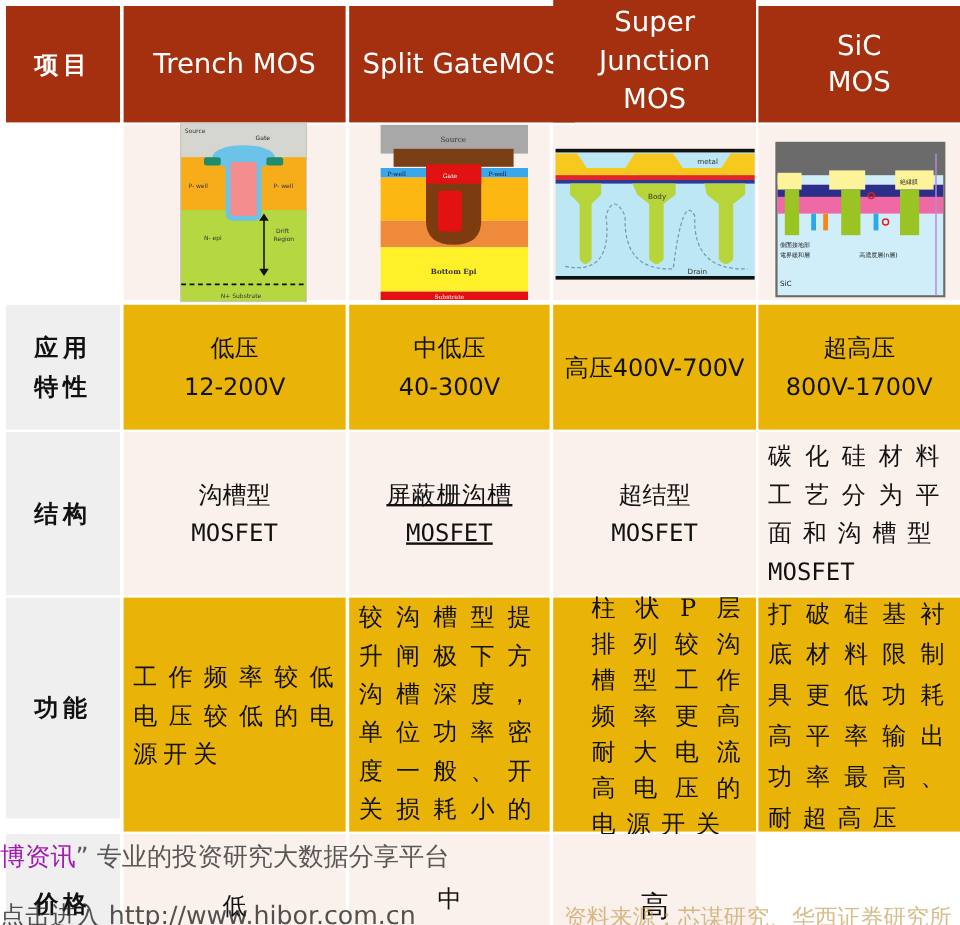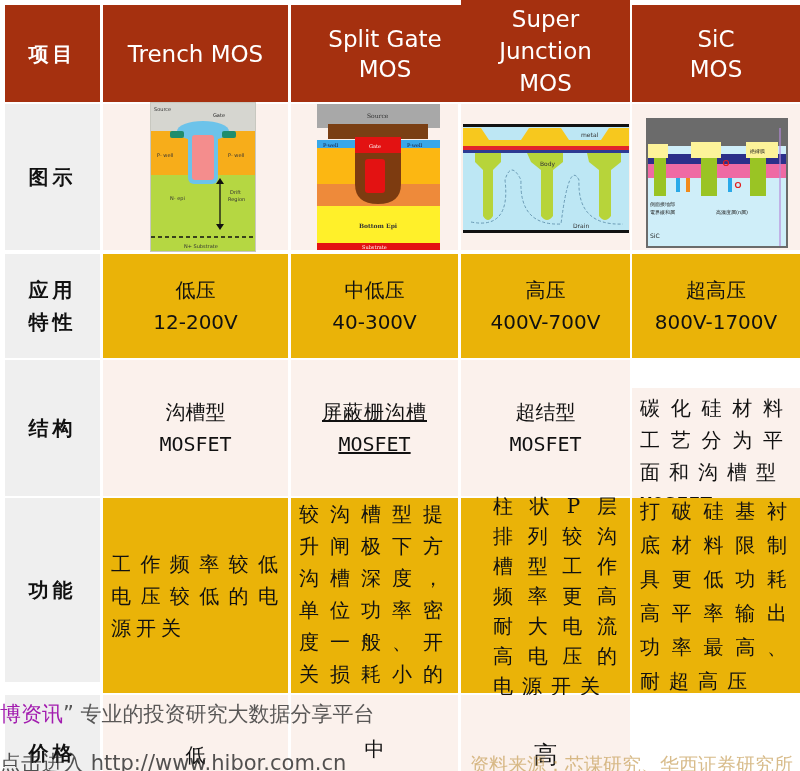--- a/index.html
+++ b/index.html
@@ -24,37 +24,34 @@
 <body>
 
 <div class="tbl">
 
   <div class="cell hdr" style="left:5px;top:5px;width:95px;height:97px;font-family:'DejaVu Serif',serif;font-weight:bold;font-size:20px;letter-spacing:4px;">
     <span>项目</span>
   </div>
   <div class="cell hdr" style="left:103px;top:5px;width:185px;height:97px;">
     <span>Trench MOS</span>
   </div>
-  <div class="cell hdr" style="left:291px;top:5px;width:188px;height:97px;flex-direction:column;">
+  <div class="cell hdr" style="left:291px;top:5px;width:188px;height:97px;">
     <span>Split Gate</span>
     <span>MOS</span>
   </div>
   <div class="cell hdr" style="left:461px;top:0px;width:169px;height:102px;flex-direction:column;line-height:32px;">
     <span>Super</span>
     <span>Junction</span>
     <span>MOS</span>
   </div>
   <div class="cell hdr" style="left:632px;top:5px;width:168px;height:97px;flex-direction:column;">
     <span>SiC</span>
     <span>MOS</span>
   </div>
 
-  <div class="cell lbl" style="left:5px;top:104px;width:95px;height:146px;">
-    <span>图示</span>
-  </div>
   <div class="cell light" style="left:103px;top:104px;width:185px;height:146px;">
     <svg width="106" height="150" viewBox="0 0 106 150" style="position:absolute;left:47px;top:-2px;">
       <rect x="0" y="0" width="106" height="150" fill="#c8c8c0"></rect>
       <rect x="1" y="1" width="104" height="28" fill="#d6d6d0"></rect>
       <text x="4" y="9" font-size="5" fill="#333" font-family="DejaVu Sans, sans-serif">Source</text>
       <rect x="1" y="29" width="104" height="44" fill="#f7ad1a"></rect>
       <rect x="1" y="73" width="104" height="76" fill="#b5d742"></rect>
       <ellipse cx="53" cy="29" rx="26" ry="10" fill="#6cc3ea"></ellipse>
       <rect x="20" y="29" width="14" height="7" rx="2" fill="#1f8d6d"></rect>
       <rect x="72" y="29" width="14" height="7" rx="2" fill="#1f8d6d"></rect>
@@ -141,21 +138,21 @@
     <span>特性</span>
   </div>
   <div class="cell peach txt" style="left:103px;top:254px;width:185px;height:104px;flex-direction:column;">
     <span>低压</span>
     <span class="mono" style="font-family:'DejaVu Sans',sans-serif;">12-200V</span>
   </div>
   <div class="cell peach txt" style="left:291px;top:254px;width:167px;height:104px;flex-direction:column;">
     <span>中低压</span>
     <span style="font-family:'DejaVu Sans',sans-serif;">40-300V</span>
   </div>
-  <div class="cell peach txt" style="left:461px;top:254px;width:169px;height:104px;flex-direction:column;">
+  <div class="cell peach txt" style="left:461px;top:254px;width:169px;height:104px;flex-direction:row;">
     <span>高压</span>
     <span style="font-family:'DejaVu Sans',sans-serif;">400V-700V</span>
   </div>
   <div class="cell peach txt" style="left:632px;top:254px;width:168px;height:104px;flex-direction:column;">
     <span>超高压</span>
     <span style="font-family:'DejaVu Sans',sans-serif;">800V-1700V</span>
   </div>
 
   <div class="cell lbl" style="left:5px;top:360px;width:95px;height:136px;">
     <span>结构</span>
@@ -165,21 +162,21 @@
     <span class="mono">MOSFET</span>
   </div>
   <div class="cell light txt" style="left:291px;top:360px;width:167px;height:136px;flex-direction:column;text-decoration:underline;">
     <span style="letter-spacing:1px;">屏蔽栅沟槽</span>
     <span class="mono">MOSFET</span>
   </div>
   <div class="cell light txt" style="left:461px;top:360px;width:169px;height:136px;flex-direction:column;">
     <span>超结型</span>
     <span class="mono">MOSFET</span>
   </div>
-  <div class="cell light txt" style="left:632px;top:360px;width:168px;height:136px;flex-direction:column;align-items:flex-start;justify-content:center;padding-left:8px;margin-top:28px;">
+  <div class="cell light txt" style="left:632px;top:360px;width:168px;height:136px;flex-direction:column;align-items:flex-start;justify-content:center;padding-left:8px;">
     <span class="just" style="display:block;width:152px;padding:0;letter-spacing:9px;">碳化硅材料工艺分为平面和沟槽型</span>
     <span class="mono">MOSFET</span>
   </div>
 
   <div class="cell lbl" style="left:5px;top:498px;width:95px;height:184px;">
     <span>功能</span>
   </div>
   <div class="cell peach txt just" style="left:103px;top:498px;width:185px;height:195px;letter-spacing:5px;padding-left:8px;">
     <span style="display:block;width:172px;">工作频率较低电压较低的电源开关</span>
   </div>

